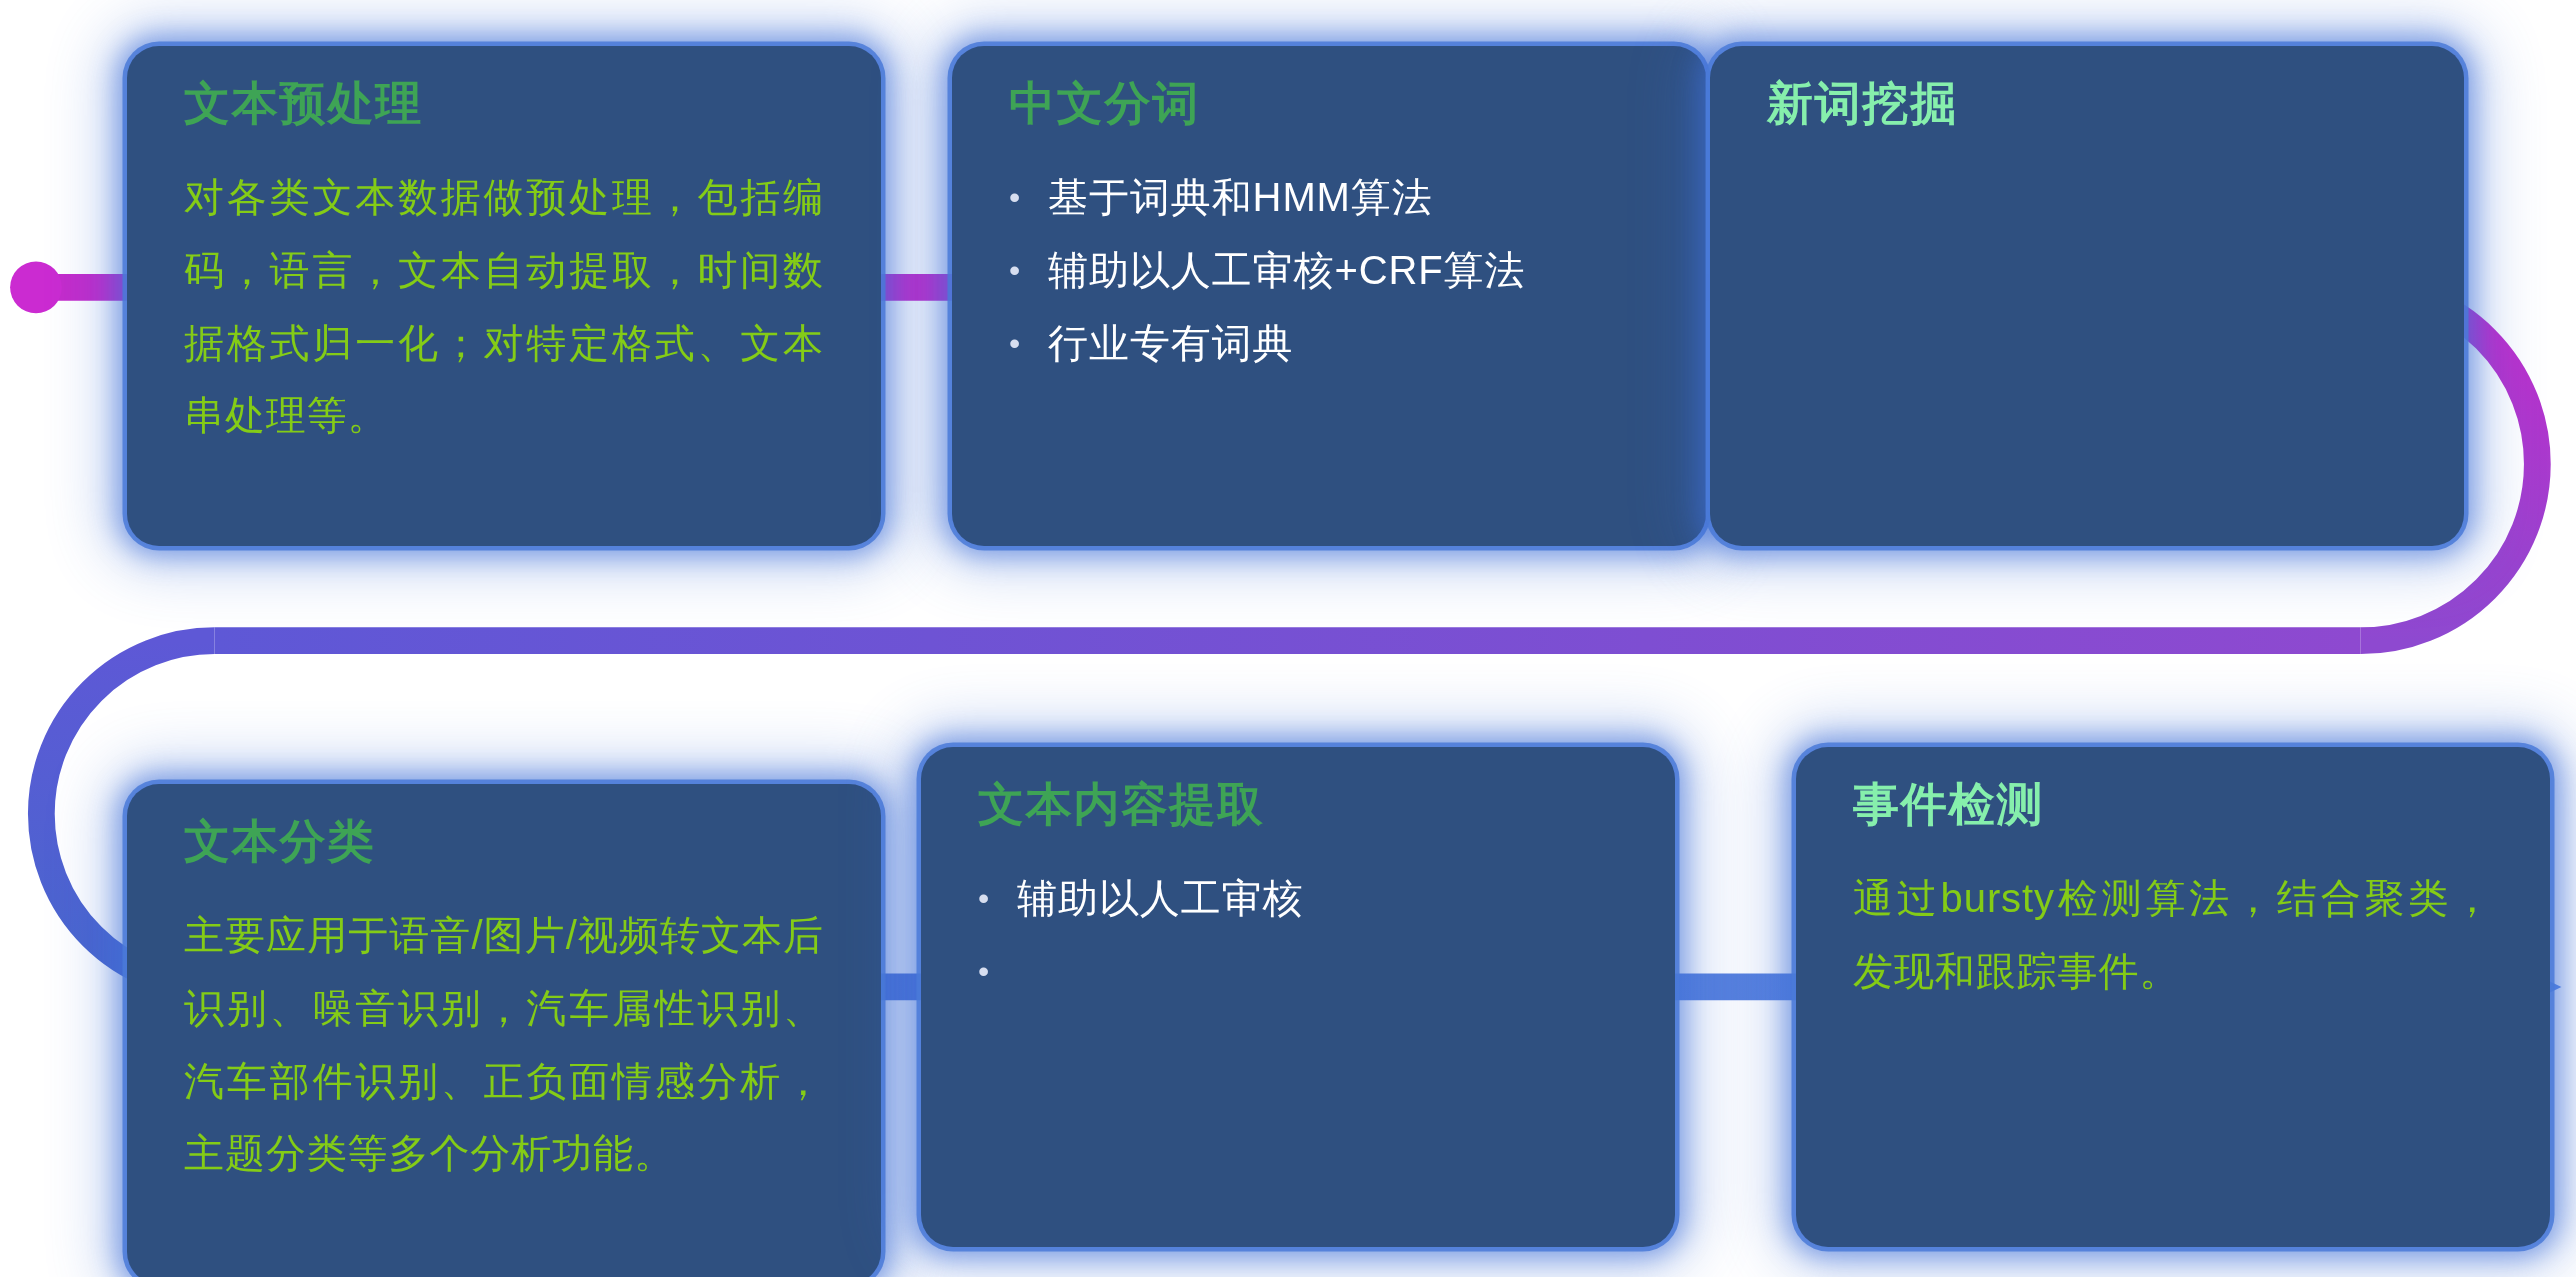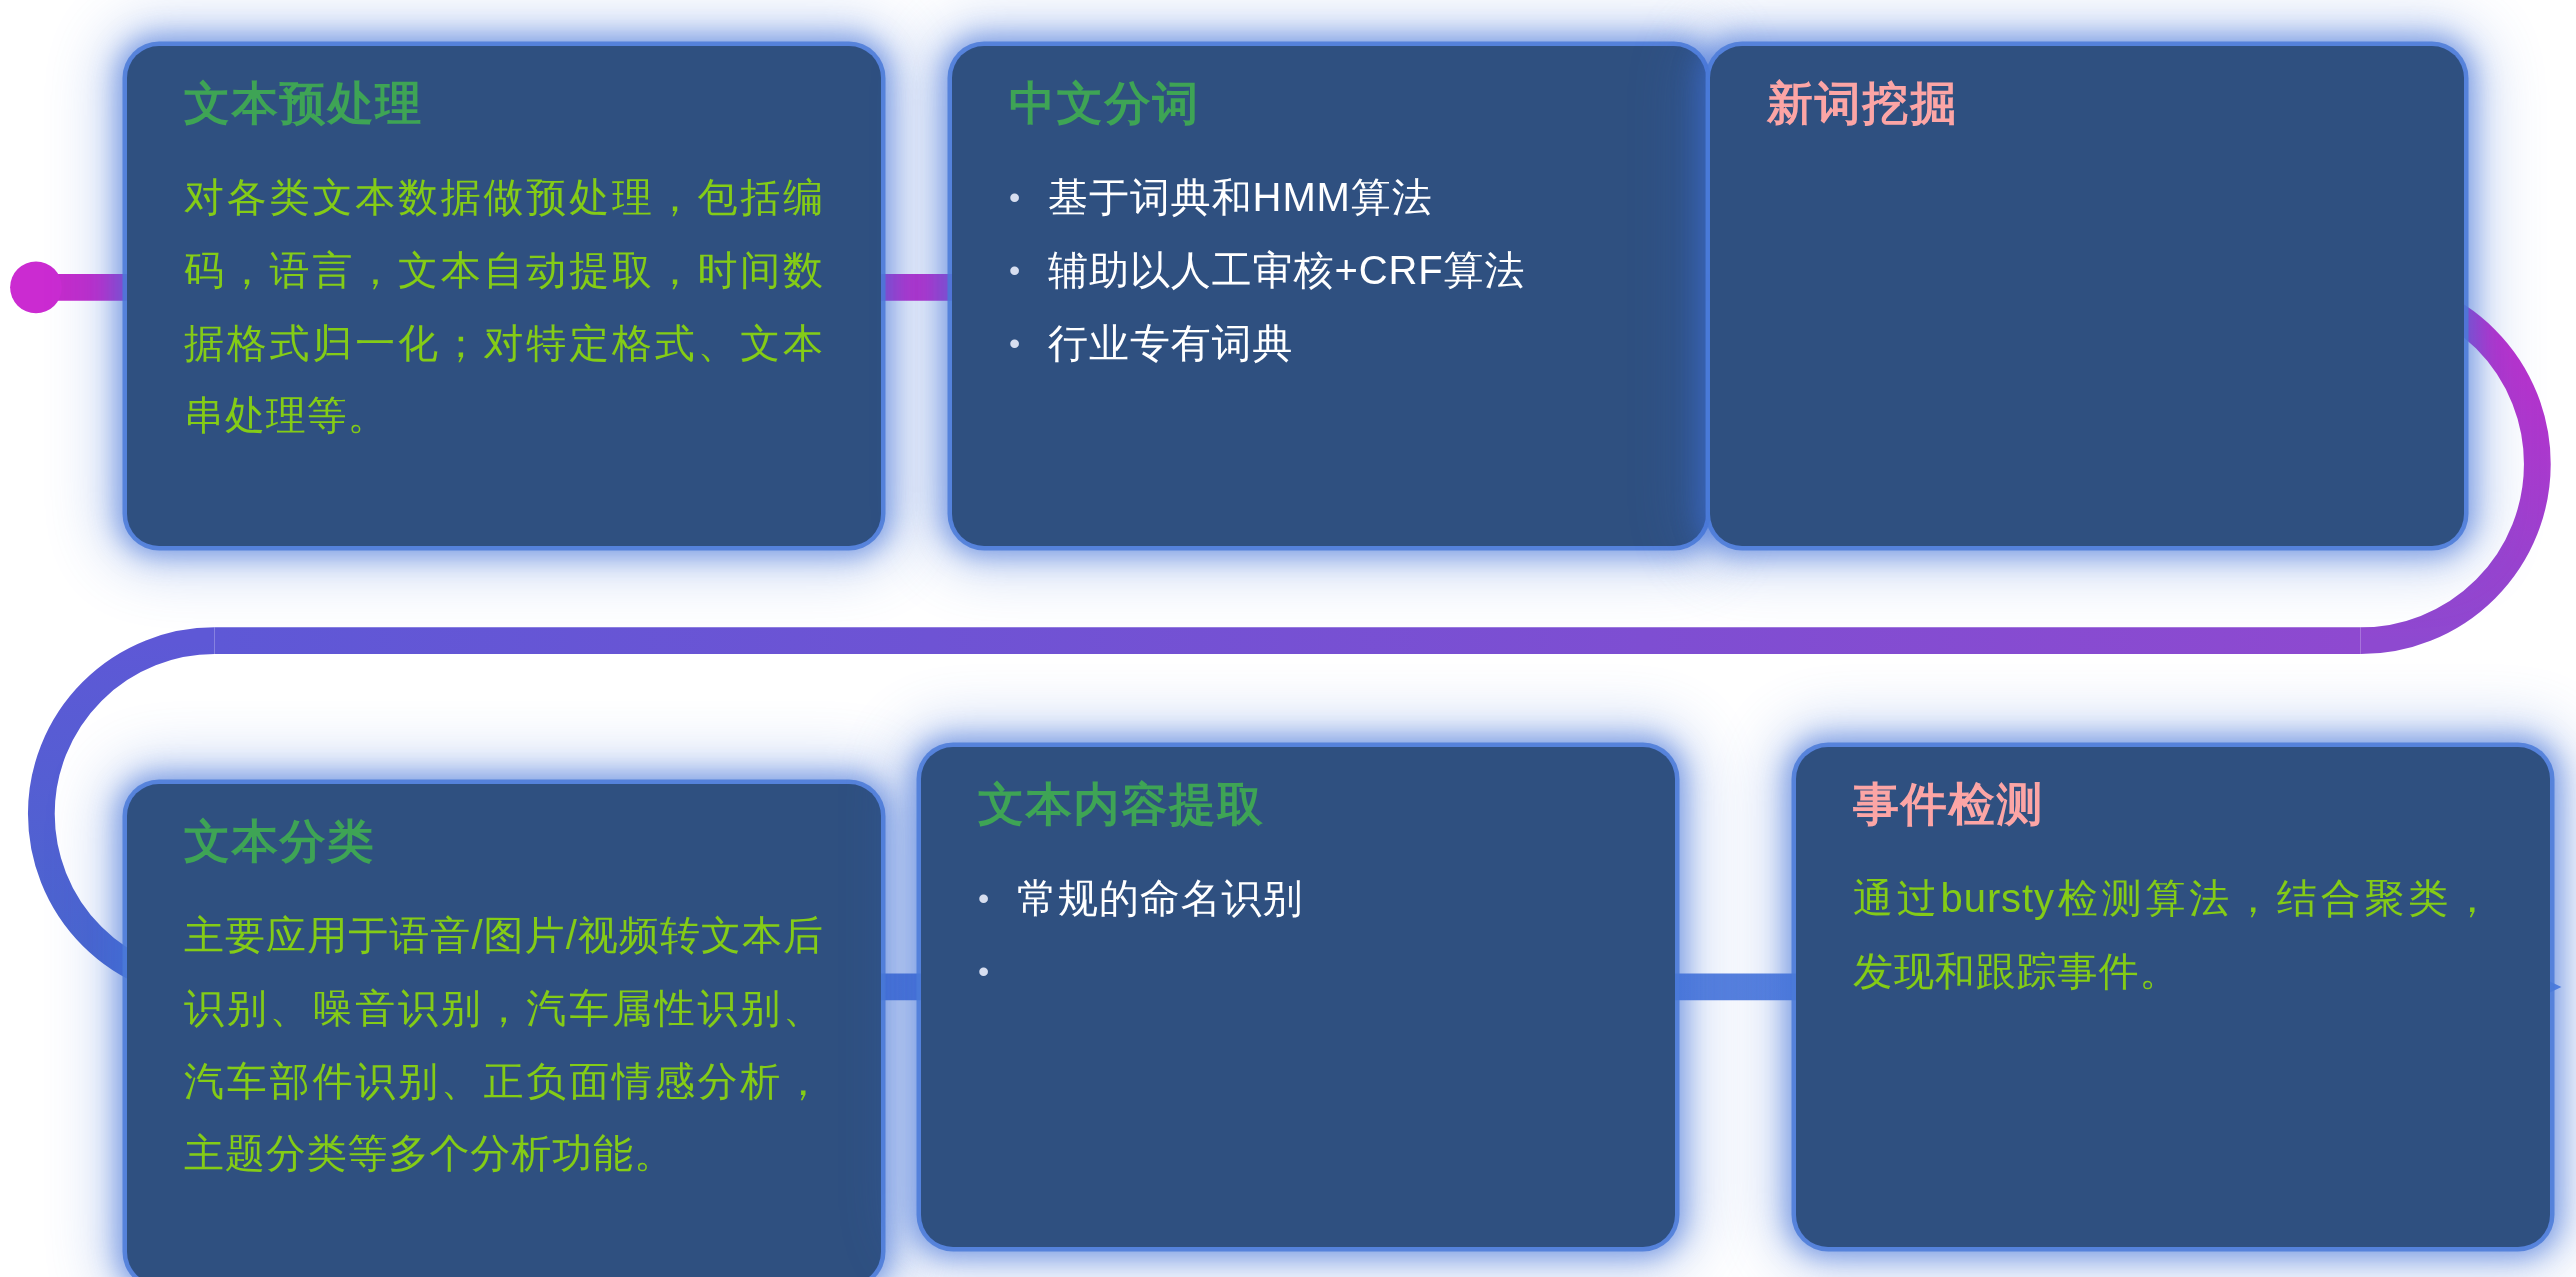--- a/index.html
+++ b/index.html
@@ -38,21 +38,21 @@
       0 0 57px 23px rgba(64, 112, 215, 0.30);
   }
   .card-title {
     margin: 0 0 28.6px 0;
     font-size: 46px;
     font-weight: bold;
     letter-spacing: 1.8px;
     line-height: 1.25;
   }
   .title-green { color: #3EA455; }
-  .title-yellow { color: #fca5a5; }
+  .title-yellow { color: #86efac; }
   .card-body {
     margin: 0;
     color: #84cc16;
     font-size: 40px;
     line-height: 1.82;
     letter-spacing: 0.9px;
     text-align: justify;
   }
   .bullets {
     margin: 5.4px 0 0 0;
@@ -147,21 +147,21 @@
   <section class="card" id="card-3">
     <h2 class="card-title title-green">文本分类</h2>
     <p class="card-body">主要应用于语音/图片/视频转文本后识别、噪音识别，汽车属性识别、汽车部件识别、正负面情感分析，主题分类等多个分析功能。</p>
   </section>
 
   <section class="card" id="card-4">
     <h2 class="card-title title-green">文本内容提取</h2>
     <ul class="bullets">
       <li class="bullet">
         <span class="bullet-dot">•</span>
-        <span>常规的命名识别</span>
+        <span>辅助以人工审核</span>
       </li>
       <li class="bullet">
         <span class="bullet-dot">•</span>
       </li>
     </ul>
   </section>
 
   <section class="card" id="card-5">
     <h2 class="card-title title-yellow">事件检测</h2>
     <p class="card-body">通过bursty检测算法，结合聚类，发现和跟踪事件。</p>

